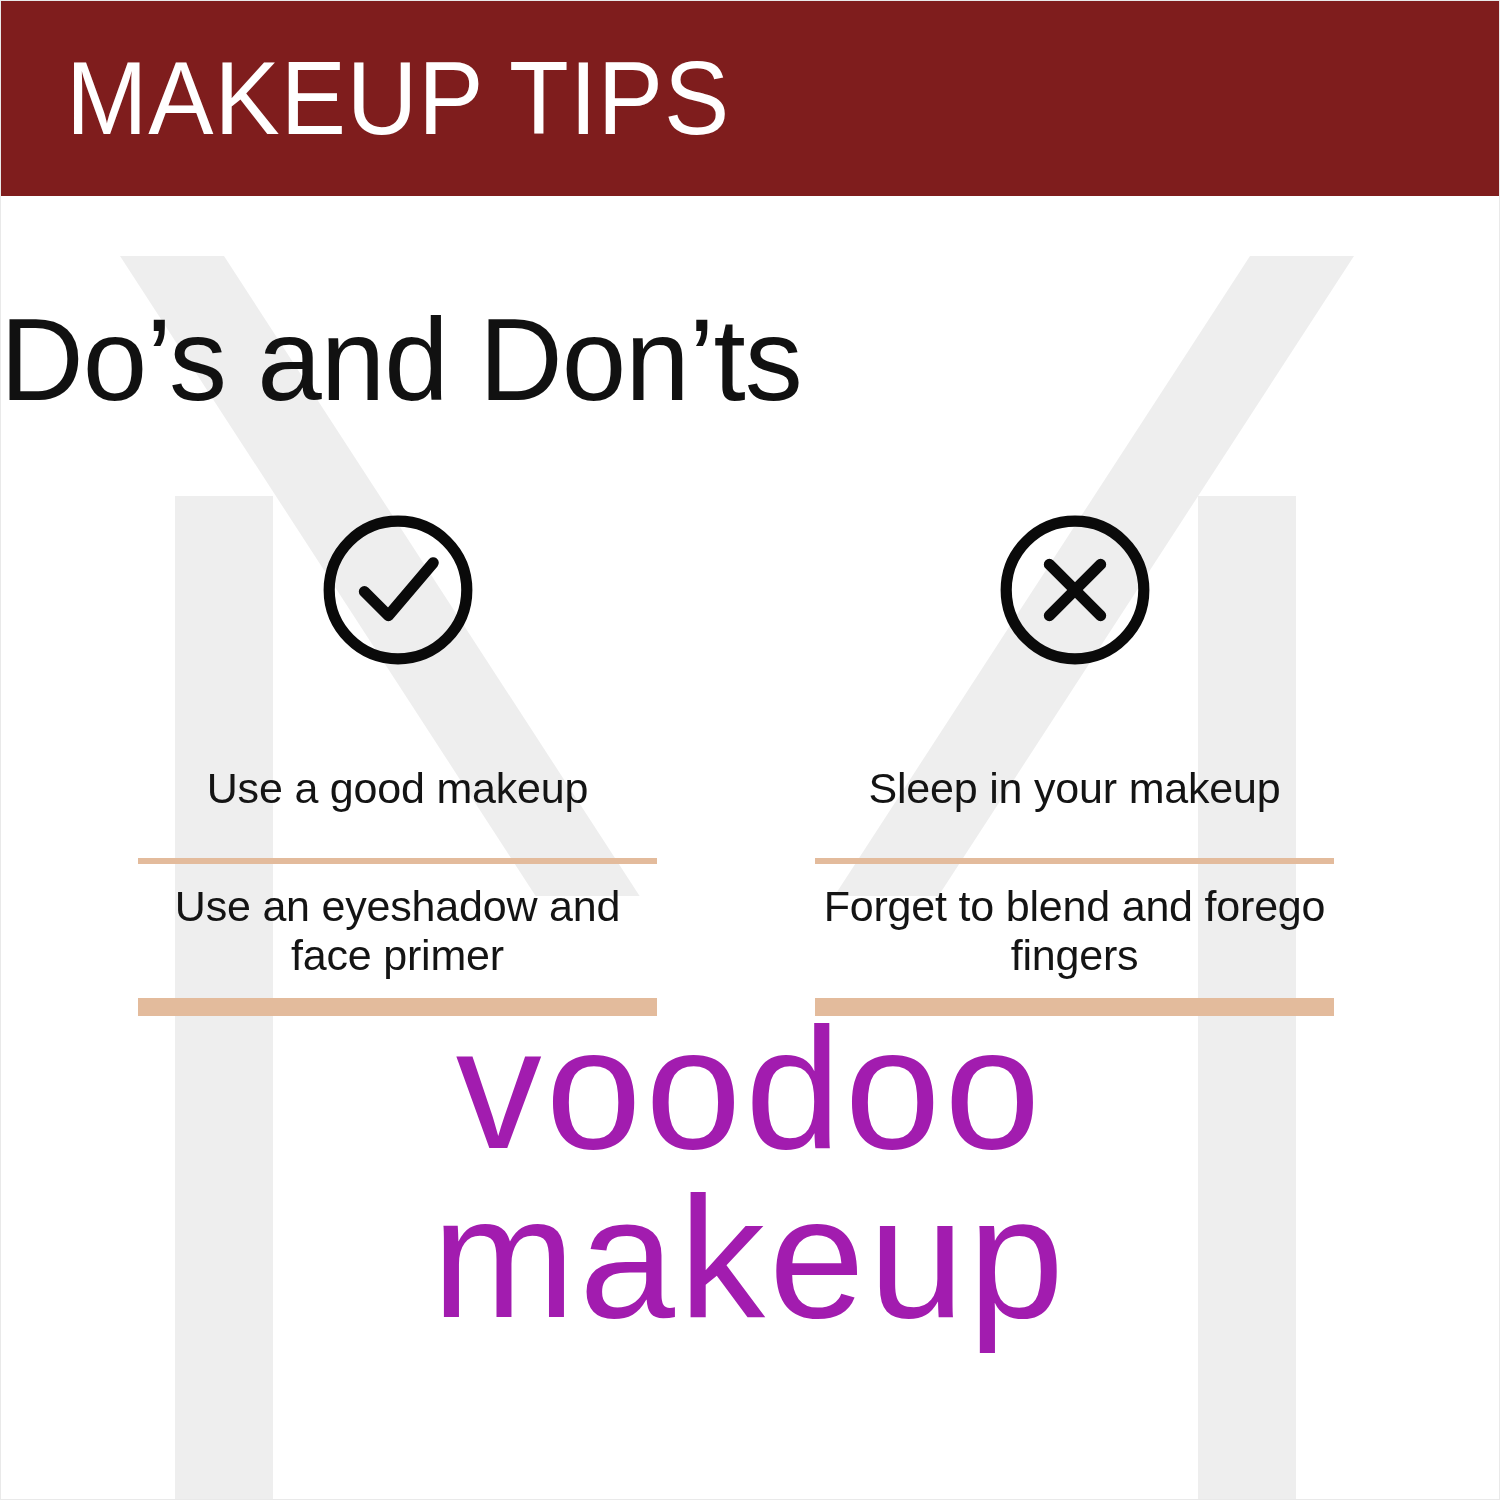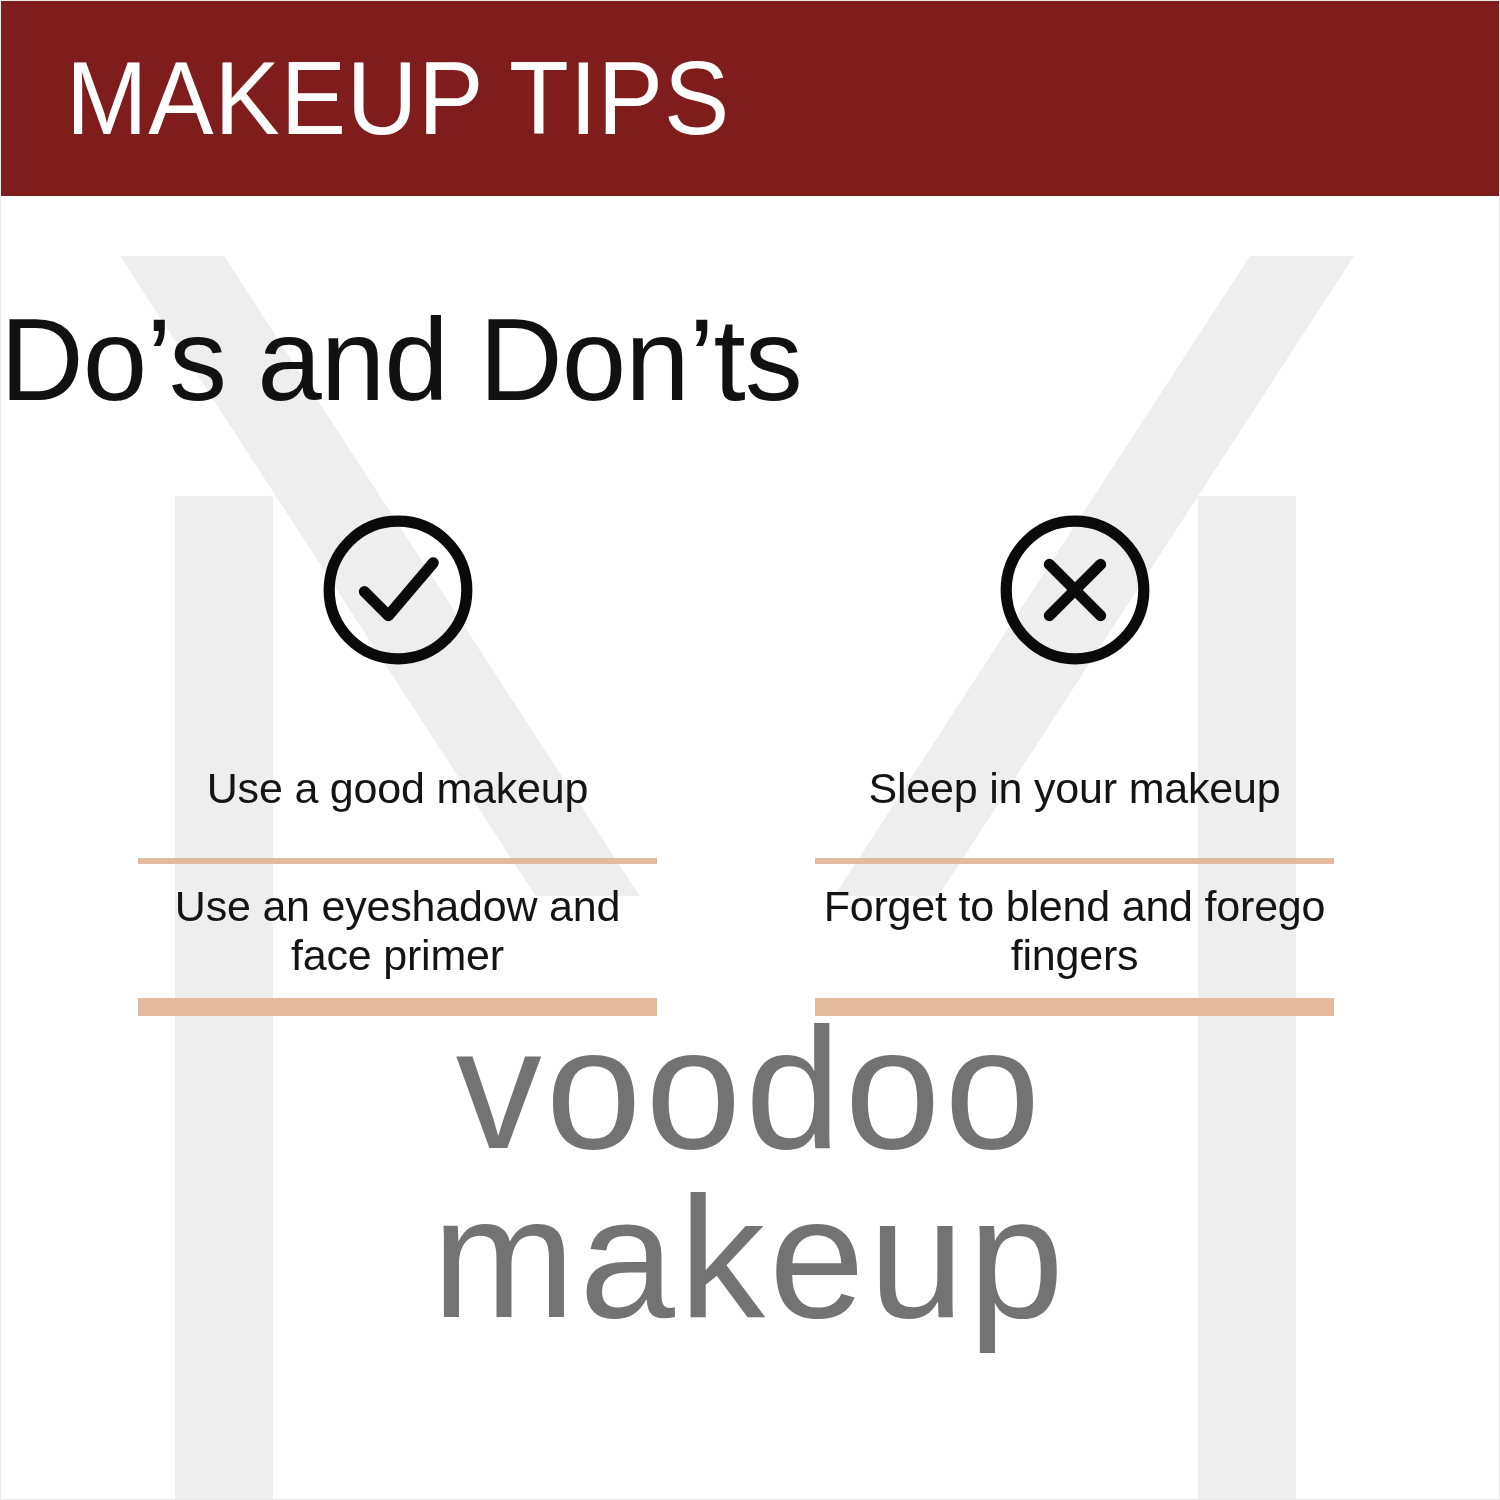--- a/index.html
+++ b/index.html
@@ -77,21 +77,21 @@
     transform-origin: top left;
     transform: skewX(-33deg);
   }
 
   #wm-text {
     position: absolute;
     left: 0;
     top: 808px;
     width: 1500px;
     text-align: center;
-    color: #737373;
+    color: #a21caf;
     font-family: "Liberation Sans", sans-serif;
     font-weight: 300;
     font-size: 172px;
     line-height: 0.98;
     letter-spacing: 4px;
   }
   #wm-text .wm-line { display: block; }
 
   
   #content {

